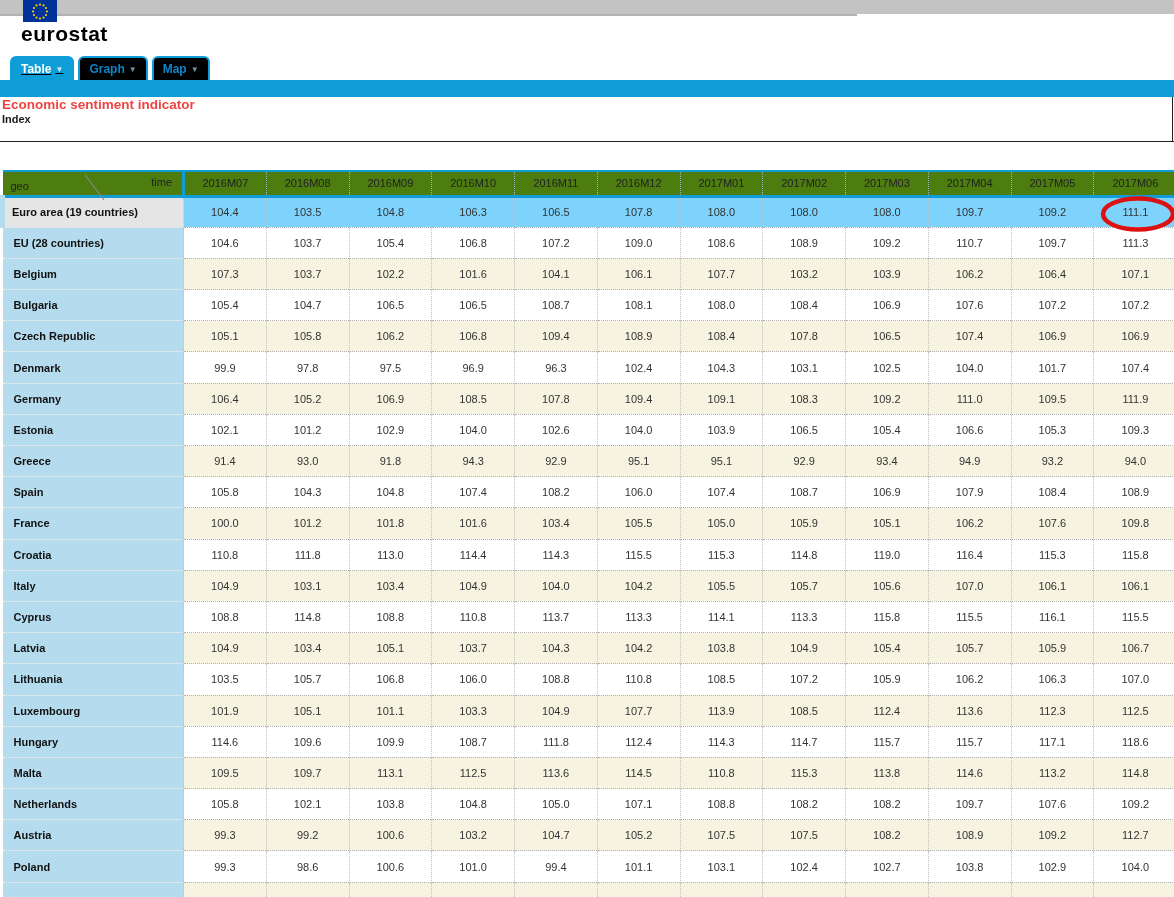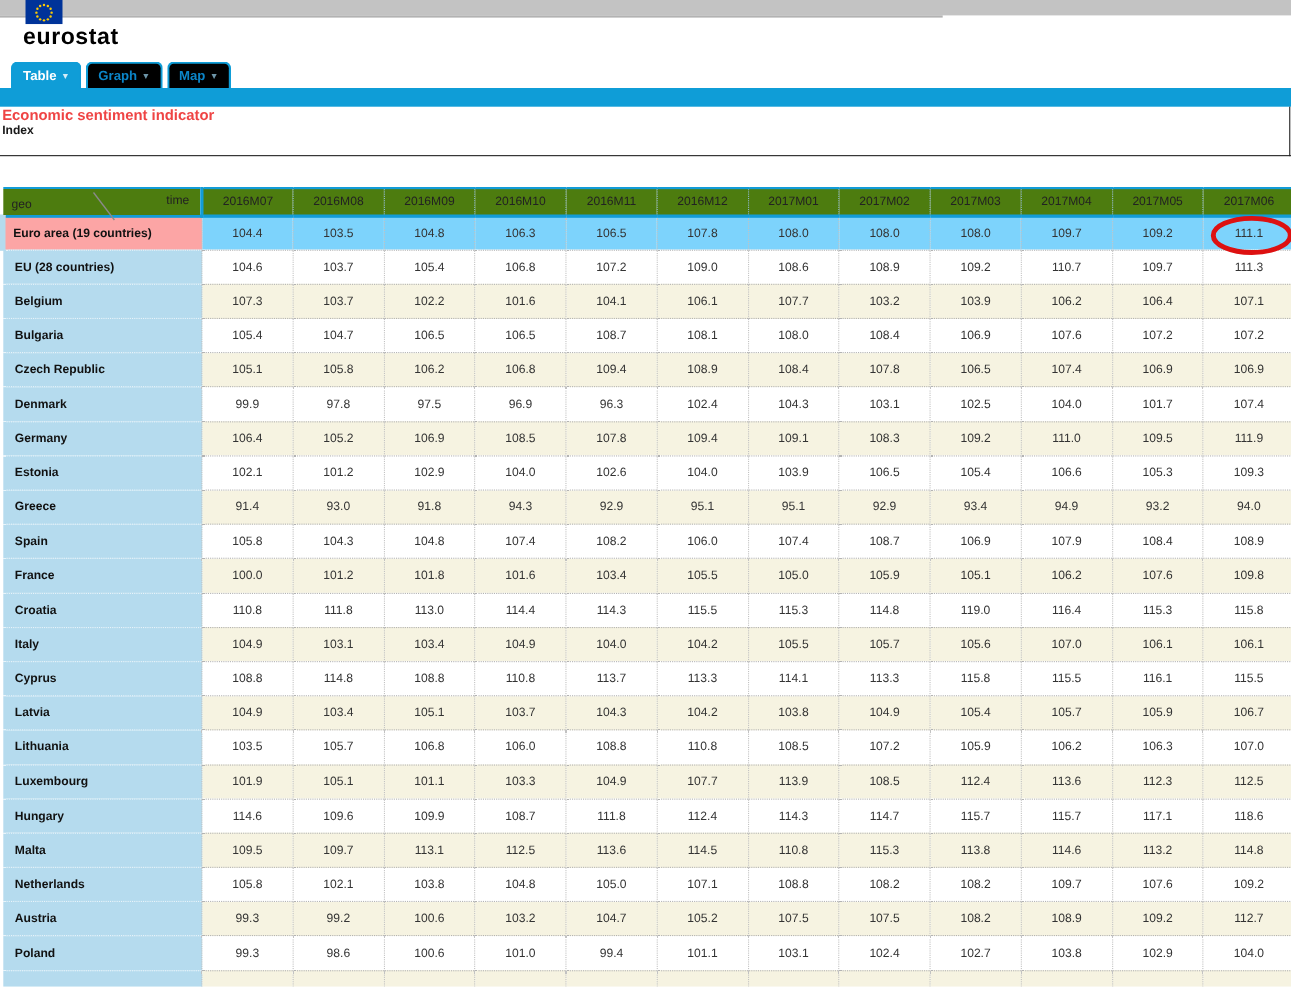--- a/index.html
+++ b/index.html
@@ -8,21 +8,21 @@
     position:relative; width:1174px; height:897px; overflow:hidden;
     font-family:"Liberation Sans", sans-serif; background:#fff;
   }
   
   .topbar{ position:absolute; left:0; top:0; width:1174px; height:14px; background:#c3c3c3; }
   .topbar-sub{ position:absolute; left:0; top:14px; width:857px; height:2px; background:#b2b2b2; }
   
   .flag{ position:absolute; left:23px; top:0; width:34px; height:22px; }
   .wordmark{ position:absolute; left:21px; top:22px; font-size:21px; font-weight:bold; color:#000000; letter-spacing:0.5px; }
   
-  .tabs{ position:absolute; left:10px; top:56px; height:37px; display:flex; }
+  .tabs{ position:absolute; left:10px; top:56px; height:37px; display:flex;text-decoration:underline; }
   .tab{
     display:flex; align-items:center; height:24px; padding:0 9px; margin-right:4px;
     border:2px solid #0f9dd7; border-bottom:none; border-radius:6px 6px 0 0;
     background:#000000; color:#0b85c8; font-size:12px; font-weight:bold; cursor:pointer;
   }
   .tab.active{ background:#0f9dd7; color:#fff; }
   .tab .caret{ font-size:8px; margin-left:4px; color:#6d95a8; }
   .tab.active .caret{ color:#d4edf8; }
   .bluebar{ position:absolute; left:0; top:80px; width:1174px; height:17px; background:#0f9dd7; }
   
@@ -47,21 +47,21 @@
   tbody th.geo{
     background:#b5dbee; text-align:left; padding-left:11px; font-weight:bold; color:#111;
     border-top:1px dotted #e9f4fa;
   }
   tbody td{
     text-align:center; color:#333; background:#fff;
     border-left:1px dotted #c2c2c2; border-top:1px dotted #b3b3b3;
   }
   tbody tr.cream td{ background:#f6f3e1; }
   tbody tr.hl td{ background:#7dd3fc; }
-  tbody tr.hl th.geo{ background:#fca5a5; border-left:5px solid #b5dbee; padding-left:7px; }
+  tbody tr.hl th.geo{ background:#e5e5e5; border-left:5px solid #b5dbee; padding-left:7px; }
   tbody tr:first-child td, tbody tr:first-child th{ border-top:none; }
   
   .annot{ position:absolute; left:1098px; top:195px; pointer-events:none; }
 </style>
 </head>
 <body>
 
 <div id="screen">
 
   <div class="topbar"></div>

